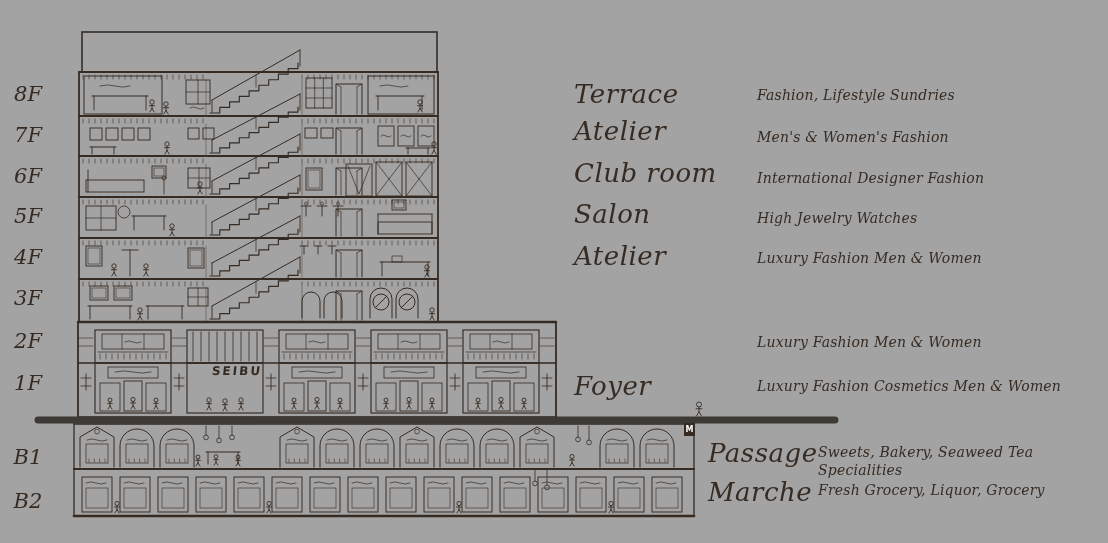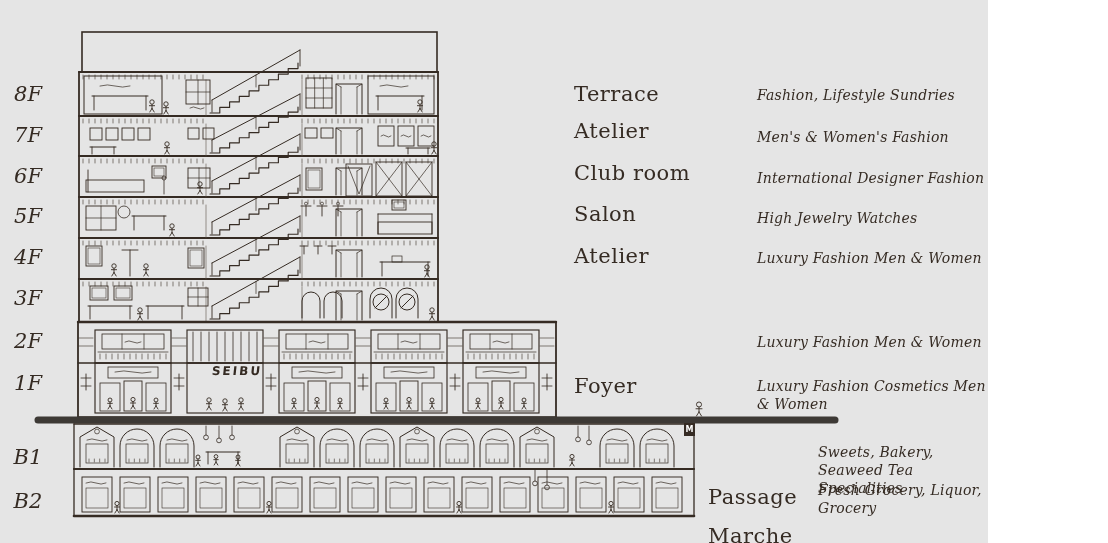--- a/index.html
+++ b/index.html
@@ -1,22 +1,22 @@
 <!DOCTYPE html>
 <html><head>
 <meta charset="utf-8">
 <style>
   html,body{margin:0;padding:0;background:#ffffff;}
-  .stage{position:relative;width:988px;height:543px;background:#e5e5e5;overflow:hidden;
+  .stage{position:relative;width:1108px;height:543px;background:#a3a3a3;overflow:hidden;
          font-family:"DejaVu Serif",serif;color:#352b23;}
   .stage svg{position:absolute;left:0;top:0;}
   .flabel{position:absolute;left:2px;width:52px;text-align:center;
           font-style:italic;font-size:21px;line-height:24px;}
-  .fname{position:absolute;left:574px;font-size:21px;line-height:30px;letter-spacing:.5px;}
-  .fname.base{left:708px;margin-top:44px;}
+  .fname{position:absolute;left:574px;font-style:italic;font-size:26px;line-height:30px;letter-spacing:.5px;}
+  .fname.base{left:708px;}
   .fdesc{position:absolute;left:757px;font-style:italic;font-size:14px;line-height:18px;letter-spacing:.2px;}
   .fdesc.base{left:818px;}
   .seibu{position:absolute;left:198px;top:364px;width:78px;text-align:center;
          font-family:"DejaVu Sans",sans-serif;font-weight:bold;font-size:12px;
          letter-spacing:2px;transform:skewX(-6deg);color:#352b23;}
   .mflag{position:absolute;left:684px;top:423px;width:11px;height:13px;background:#352b23;
          color:#fff;font-family:"DejaVu Sans",sans-serif;font-size:8px;font-weight:bold;
          display:flex;align-items:center;justify-content:center;}
 </style>
 </head>

